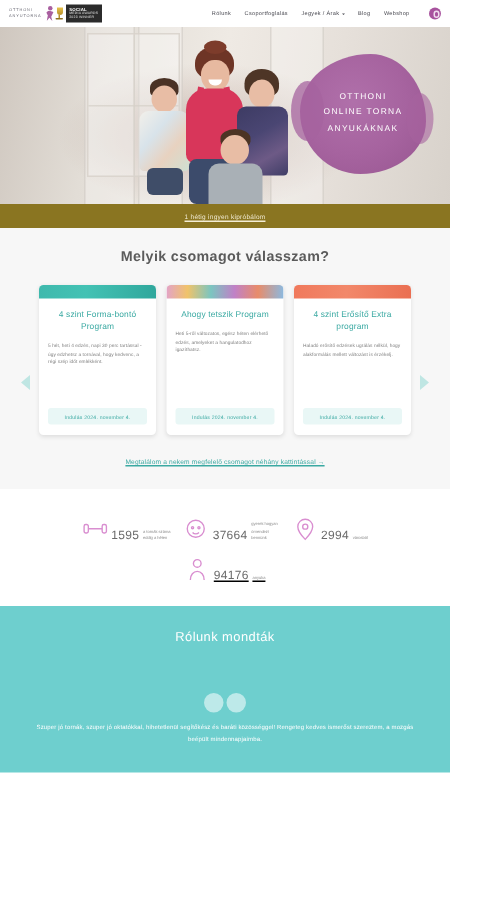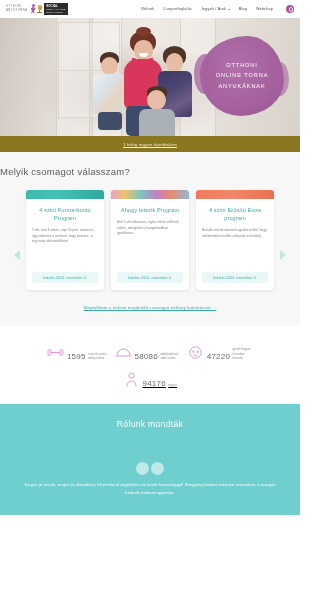--- a/index.html
+++ b/index.html
@@ -223,23 +223,24 @@
     cursor:pointer;
   }
 
   
   .packages {
     background:#f7f7f7;
     padding:14px 0 16px;
     position:relative;
   }
   .section-title {
+    text-align:center;
     font-size:9.5px;
     color:#5b5b5b;
-    font-weight:normal;
+    font-weight:bold;
     letter-spacing:.25px;
     margin-bottom:13px;
   }
   .cards {
     display:flex; justify-content:center; gap:7px;
   }
   .card {
     width:78px;
     background:#fff;
     border-radius:3px;
@@ -495,44 +496,44 @@
         <svg viewBox="0 0 24 24" fill="none" stroke="currentColor" stroke-width="1.3">
           <rect x="1.5" y="8" width="4" height="8" rx="1.6"></rect>
           <rect x="18.5" y="8" width="4" height="8" rx="1.6"></rect>
           <path d="M5.5 12h13"></path>
         </svg>
       </div>
       <div class="stat-num">1595</div>
       <div class="stat-label">a tornák száma eddig a héten</div>
     </div>
 
-    <div class="stat">
-      <div class="stat-icon">
-        <svg viewBox="0 0 24 24" fill="none" stroke="currentColor" stroke-width="1.3">
-          <path d="M3 16a9 9 0 0 1 18 0"></path>
-          <path d="M1 17h22"></path>
-        </svg>
-      </div>
-      <div class="stat-num">58086</div>
-      <div class="stat-label">eddig lejátszott videó száma</div>
-    </div>
 
     <div class="stat">
       <div class="stat-icon">
         <svg viewBox="0 0 24 24" fill="none" stroke="currentColor" stroke-width="1.3">
           <circle cx="12" cy="12" r="8"></circle>
           <circle cx="9" cy="11" r="1"></circle>
           <circle cx="15" cy="11" r="1"></circle>
           <path d="M9 15.5a4 4 0 0 0 6 0"></path>
         </svg>
       </div>
-      <div class="stat-num">47220</div>
+      <div class="stat-num">37664</div>
       <div class="stat-label">gyerek hogyan örvendezi bennünk</div>
     </div>
 
+    <div class="stat">
+      <div class="stat-icon">
+        <svg viewBox="0 0 24 24" fill="none" stroke="currentColor" stroke-width="1.3">
+          <path d="M12 22s7-7.2 7-12a7 7 0 1 0-14 0c0 4.8 7 12 7 12z"></path>
+          <circle cx="12" cy="10" r="2.4"></circle>
+        </svg>
+      </div>
+      <div class="stat-num">2994</div>
+      <div class="stat-label">városból</div>
+    </div>
   </div>
 
   <div class="stats-row second">
     <div class="stat">
       <div class="stat-icon">
         <svg viewBox="0 0 24 24" fill="none" stroke="currentColor" stroke-width="1.3">
           <circle cx="12" cy="6.5" r="3.6"></circle>
           <path d="M5.5 22c0-4.6 2.9-8 6.5-8s6.5 3.4 6.5 8"></path>
         </svg>
       </div>

